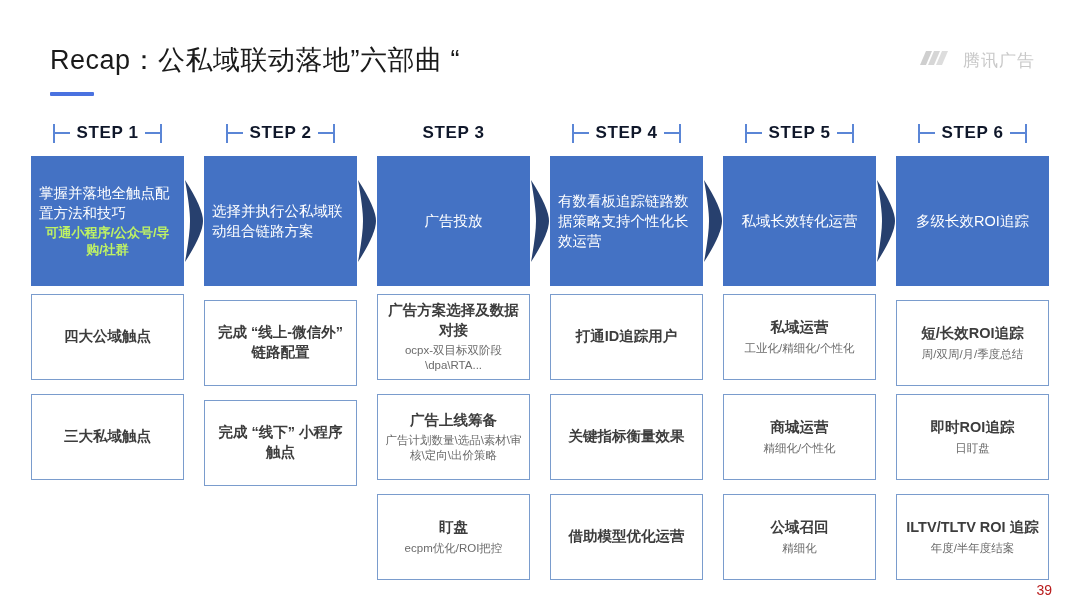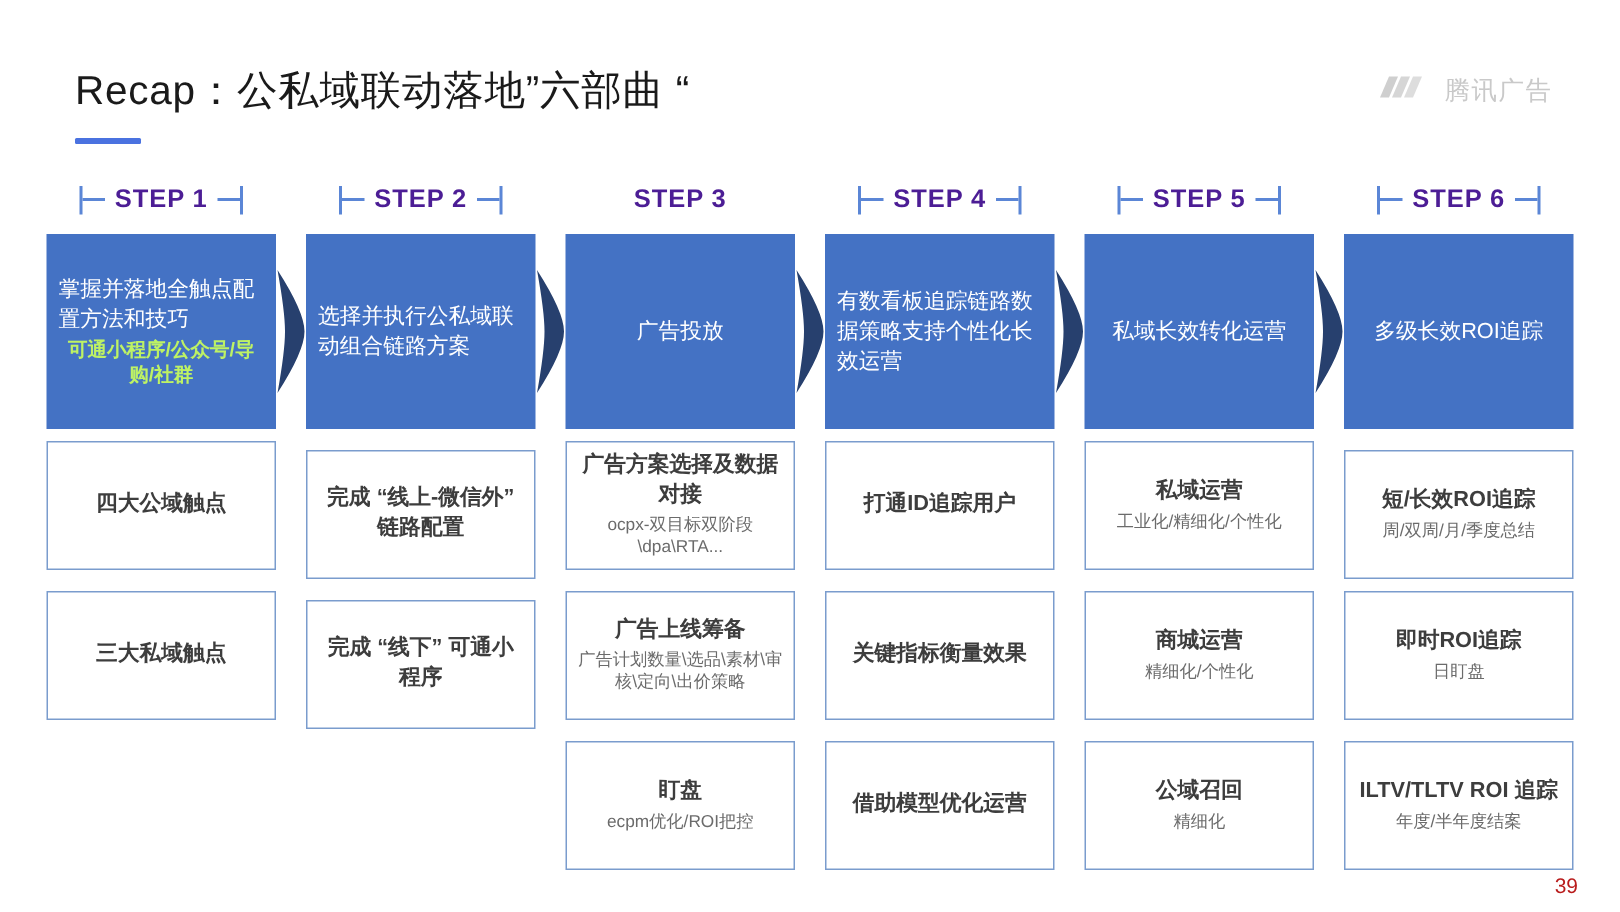--- a/index.html
+++ b/index.html
@@ -44,21 +44,21 @@
   
   .step-head {
     height: 30px; display: flex; align-items: center;
     justify-content: center; gap: 7px; margin-bottom: 8px;
     position: relative;
   }
   .bracket { display: flex; align-items: center; }
   .bracket .vbar { width: 2px; height: 19px; background: #5b86d6; }
   .bracket .hbar { width: 15px; height: 2px; background: #5b86d6; }
   .step-label {
-    font-size: 17px; font-weight: bold; color: #4c1d95;
+    font-size: 17px; font-weight: bold; color: #0f172a;
     letter-spacing: .6px; white-space: nowrap;
   }
 
   
   .hero {
     height: 130px; background: #4472c4;
     display: flex; flex-direction: column;
     align-items: center; justify-content: center;
     padding: 6px 8px; position: relative;
   }
@@ -168,21 +168,21 @@
         <div class="hero">
           <div class="hero-main">选择并执行公私域联动组合链路方案</div>
           <span class="arrow"><svg width="22" height="86" viewBox="0 0 22 86">
               <path d="M2 2 Q20 30 20 43 Q20 56 2 84 Q7 56 7 43 Q7 30 2 2 Z" fill="#27406E"></path>
             </svg></span>
         </div>
         <div class="card r2">
           <div class="card-main">完成 “线上-微信外” 链路配置</div>
         </div>
         <div class="card r3">
-          <div class="card-main">完成 “线下” 可通小程序</div>
+          <div class="card-main">完成 “线下” 小程序触点</div>
         </div>
       </div>
       <div class="col">
         <div class="step-head">
           <span class="step-label">STEP 3</span>
         </div>
         <div class="hero">
           <div class="hero-main">广告投放</div>
           <span class="arrow"><svg width="22" height="86" viewBox="0 0 22 86">
               <path d="M2 2 Q20 30 20 43 Q20 56 2 84 Q7 56 7 43 Q7 30 2 2 Z" fill="#27406E"></path>

